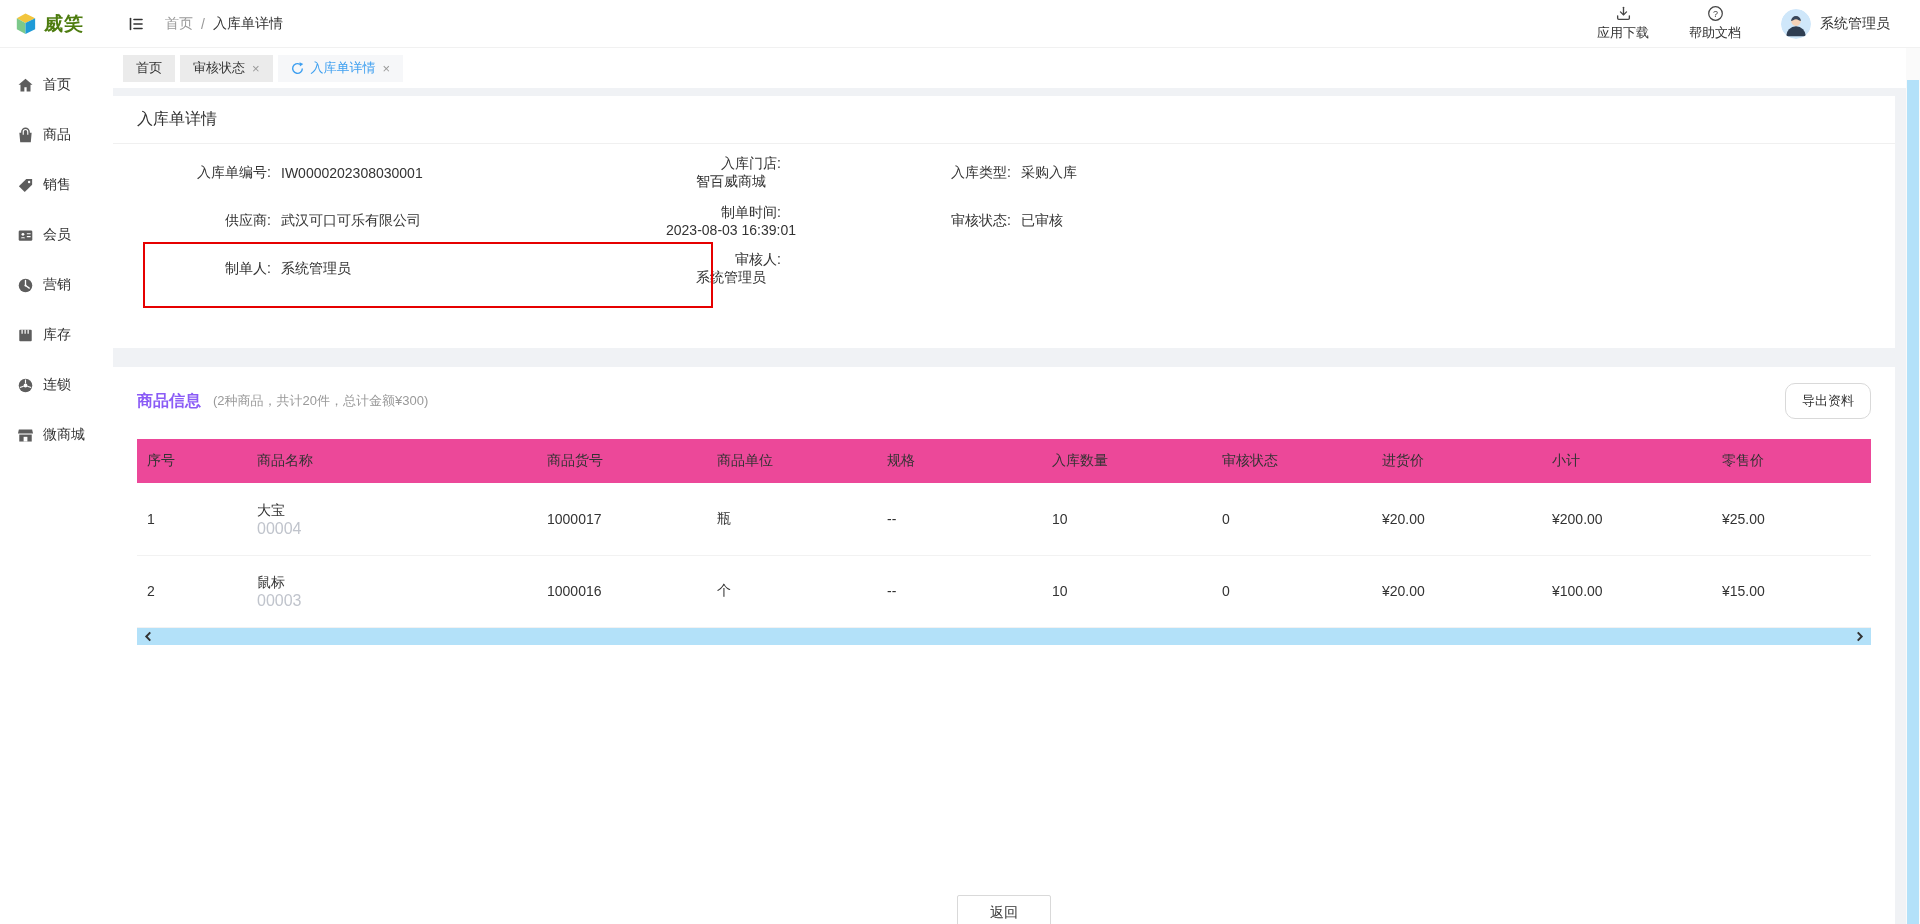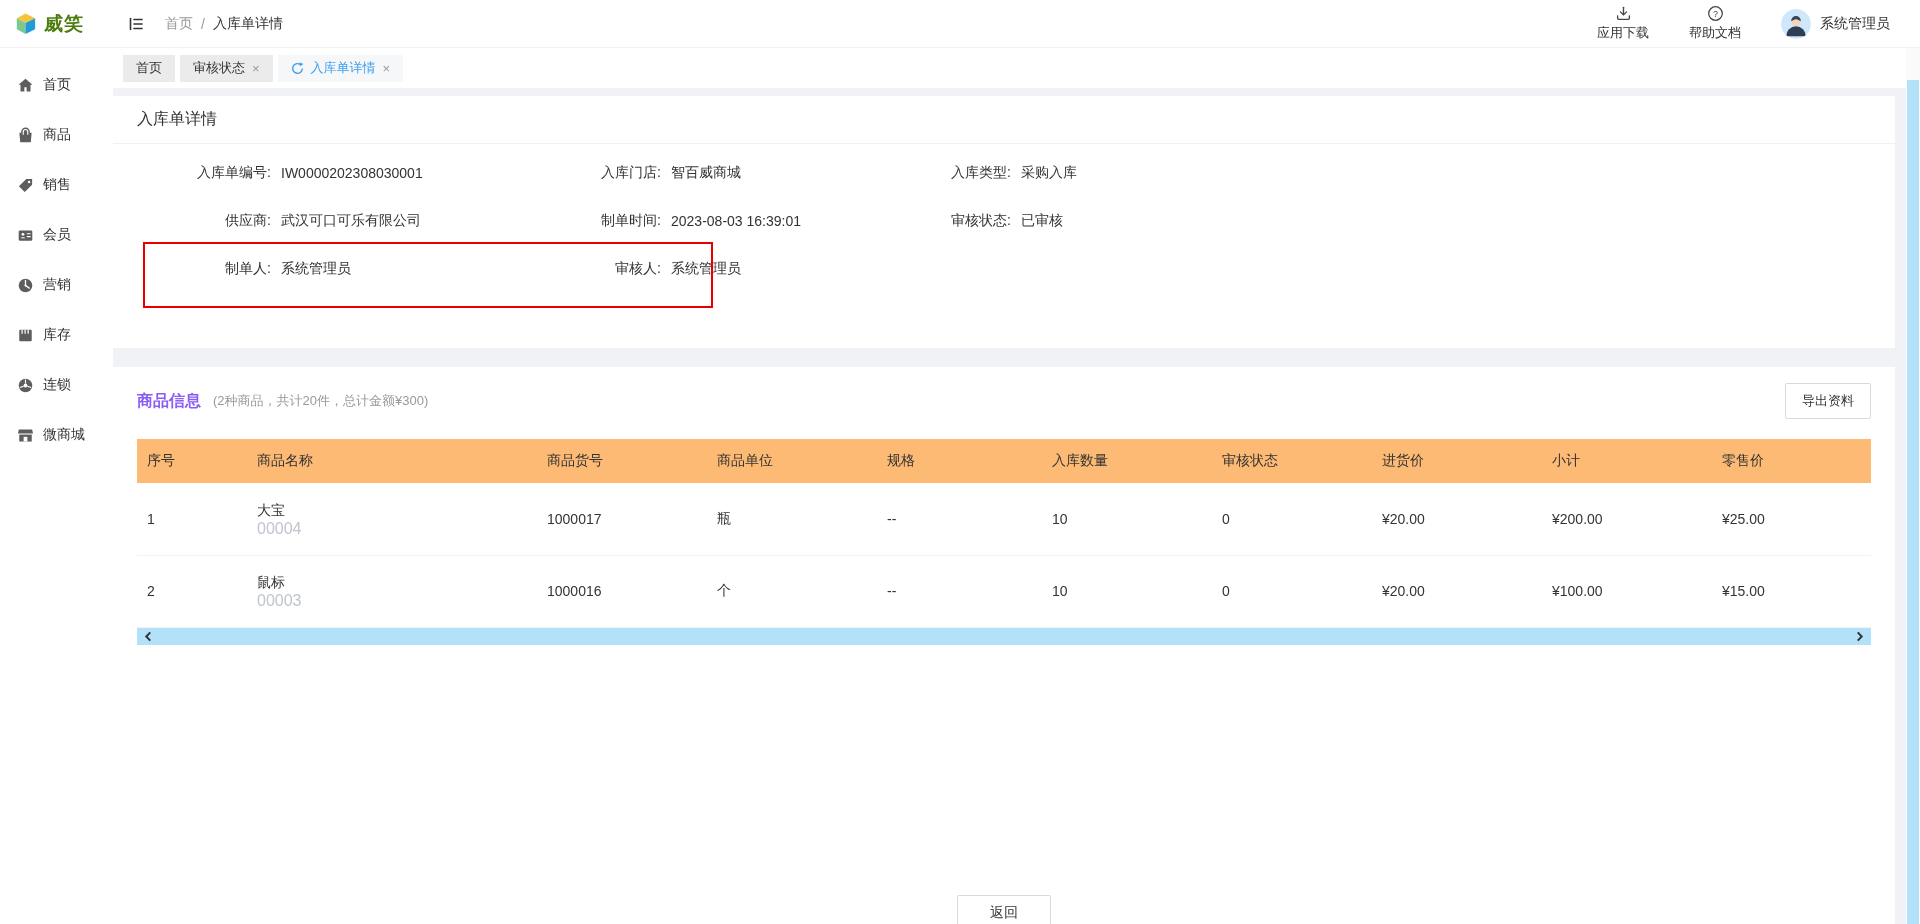--- a/index.html
+++ b/index.html
@@ -54,40 +54,40 @@
   .content { padding:8px 11px 0 0; }
   .card { background:#fff; }
 
   
   .card-title-row { padding:13px 24px; font-size:16px; color:#333; border-bottom:1px solid #f0f0f0; }
   .fields { position:relative; padding:18px 24px 42px 48px; }
   .field-row { display:flex; margin-bottom:26px; height:22px; align-items:center; }
   .field-row:last-child { margin-bottom:0; }
   .field { display:flex; align-items:center; }
   .field.c1 { width:390px;align-items:center; }
-  .field.c2 { width:350px; }
+  .field.c2 { width:350px;flex-direction:column; }
   .flabel { display:inline-block; width:110px; text-align:right; color:#333; flex:none; }
   .fvalue { margin-left:10px; color:#333; }
   .red-box {
     position:absolute; left:30px; top:98px; width:570px; height:66px;
     border:2px solid #e60000; pointer-events:none;
   }
 
   
   .card2 { margin-top:19px; height:559px; position:relative; }
   .prod-header { display:flex; align-items:center; padding:16px 24px 6px 24px; }
   .prod-title { font-size:16px; font-weight:bold; color:#8b5cf6; }
   .prod-summary { margin-left:12px; font-size:13px; color:#999; }
   .export-btn {
-    margin-left:auto; background:#fff; border:1px solid #d9d9d9; border-radius:2px;
+    margin-left:auto; background:#fff; border:1px solid #d9d9d9; border-radius:10px;
     font-size:13px; color:#333; padding:8px 16px; cursor:pointer;
   }
   .prod-table { width:calc(100% - 48px); margin:14px 24px 0 24px; border-collapse:collapse; table-layout:fixed; }
   .prod-table th {
-    background:#fdba74; height:44px; font-weight:normal; text-align:left; font-size:14px; color:#333;
+    background:#ec4899; height:44px; font-weight:normal; text-align:left; font-size:14px; color:#333;
     padding:0 10px 0 10px;
   }
   .prod-table td { height:72px; font-size:14px; color:#333; padding:0 10px; border-bottom:1px solid #f2f2f2; }
   .name-cell .p-name { display:block; line-height:18px; }
   .name-cell .p-code { display:block; line-height:16px; font-size:16px; color:#c0c4cc; margin-top:2px; }
 
   .h-scrollbar {
     margin:0 24px; height:17px; background:#b3e1f9; display:flex; align-items:center;
     justify-content:space-between; padding:0 6px; cursor:pointer;
   }

